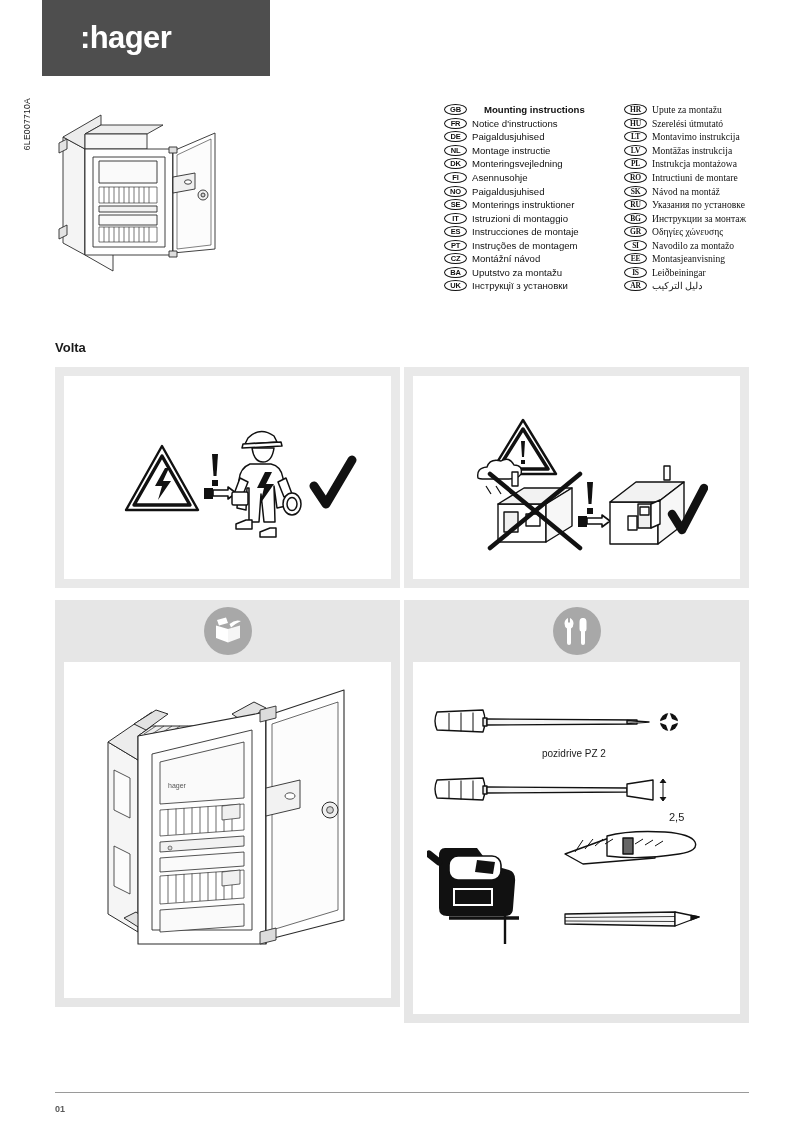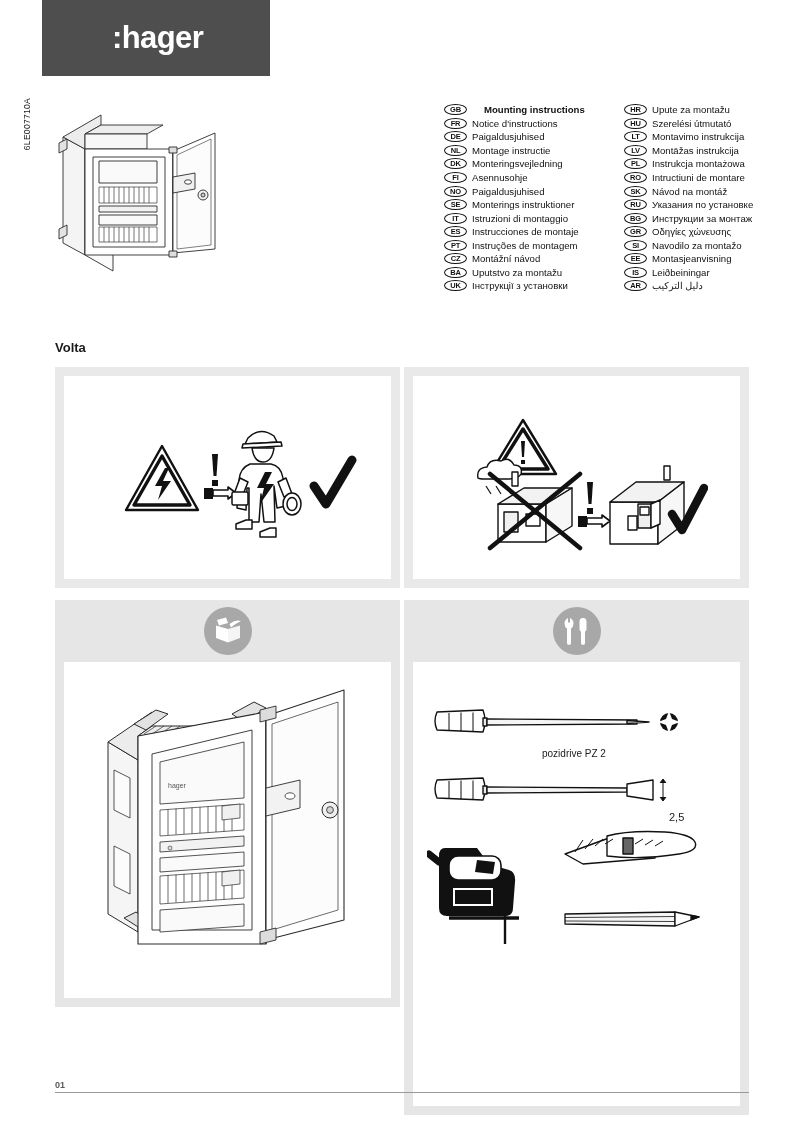--- a/index.html
+++ b/index.html
@@ -28,21 +28,20 @@
   .logo-text {
     position: absolute;
     left: 38px;
     top: 50%;
     transform: translateY(-50%);
     color: #ffffff;
     font-size: 31px;
     font-weight: bold;
     letter-spacing: -0.6px;
     font-family: "Liberation Sans", sans-serif;
-    margin-left: 32px;
   }
 
   
   .doc-code {
     position: absolute;
     left: 22px;
     top: 98px;
     font-size: 8.5px;
     color: #1a1a1a;
     writing-mode: vertical-rl;
@@ -69,21 +68,21 @@
     width: 340px;
     display: flex;
     gap: 10px;
   }
   .lang-col {
     display: flex;
     flex-direction: column;
     gap: 0px;
   }
   .lang-col.col-a { width: 170px; }
-  .lang-col.col-b { width: 160px; }
+  .lang-col.col-b { width: 160px; font-family: Liberation Serif, serif; }
   .lang-row {
     display: flex;
     align-items: center;
     height: 13.55px;
     gap: 5px;
   }
   .lang-code {
     flex: 0 0 auto;
     width: 23px;
     height: 11px;
@@ -134,21 +133,21 @@
 
   .panel-scope {
     position: absolute;
     left: 55px; top: 600px; width: 345px; height: 407px;
     background: #e6e6e6;
     box-sizing: border-box;
     padding: 0;
   }
   .panel-tools {
     position: absolute;
-    left: 404px; top: 600px; width: 345px; height: 515px;
+    left: 404px; top: 600px; width: 345px; height: 423px;
     background: #e6e6e6;
     box-sizing: border-box;
   }
   .panel-head {
     position: relative;
     height: 62px;
     display: flex;
     align-items: center;
     justify-content: center;
   }
@@ -176,21 +175,21 @@
     position: absolute;
     left: 55px;
     top: 1092px;
     width: 694px;
     height: 1px;
     background: #9a9a9a;
   }
   .page-num {
     position: absolute;
     left: 55px;
-    top: 1080px;
+    top: 1104px;
     font-size: 9px;
     font-weight: bold;
     color: #5a5a5a;
   }
   .tool-label {
     position: absolute;
     font-size: 10px;
     color: #1a1a1a;
     white-space: nowrap;
   }

